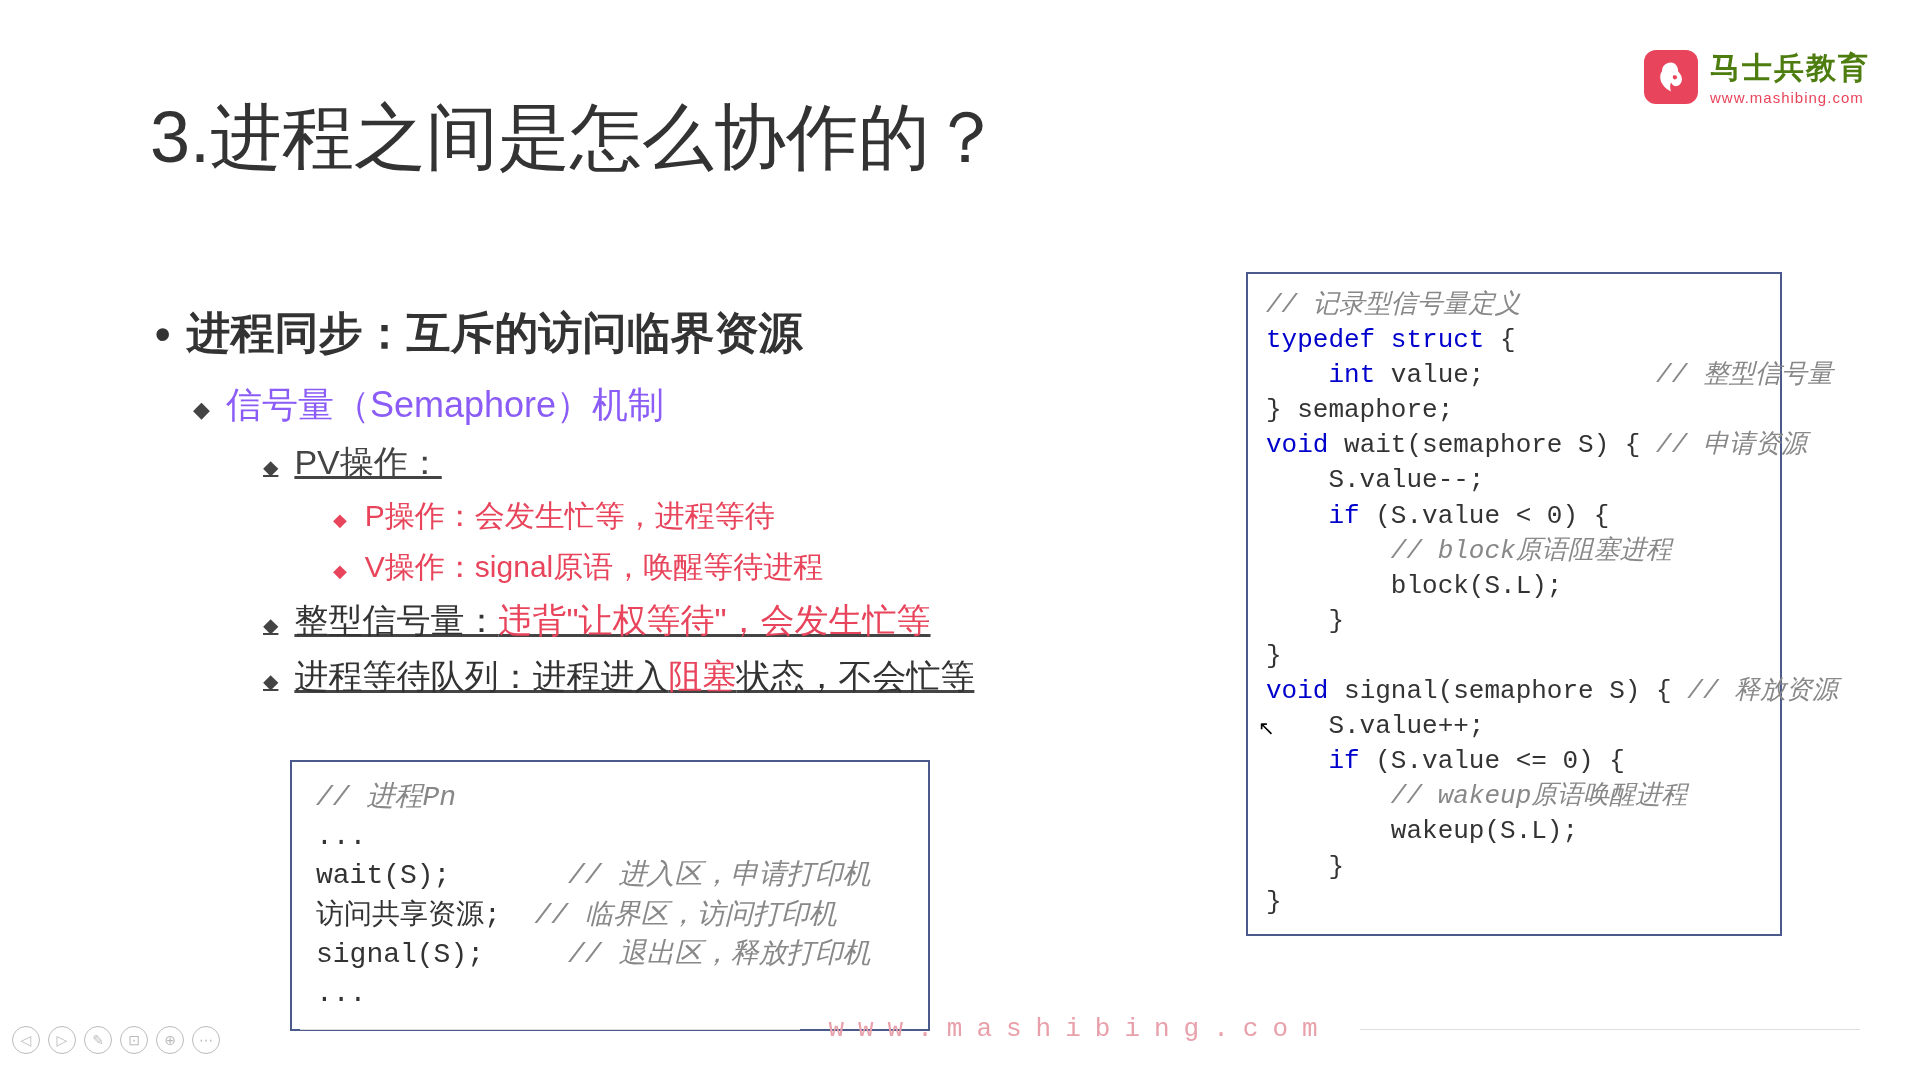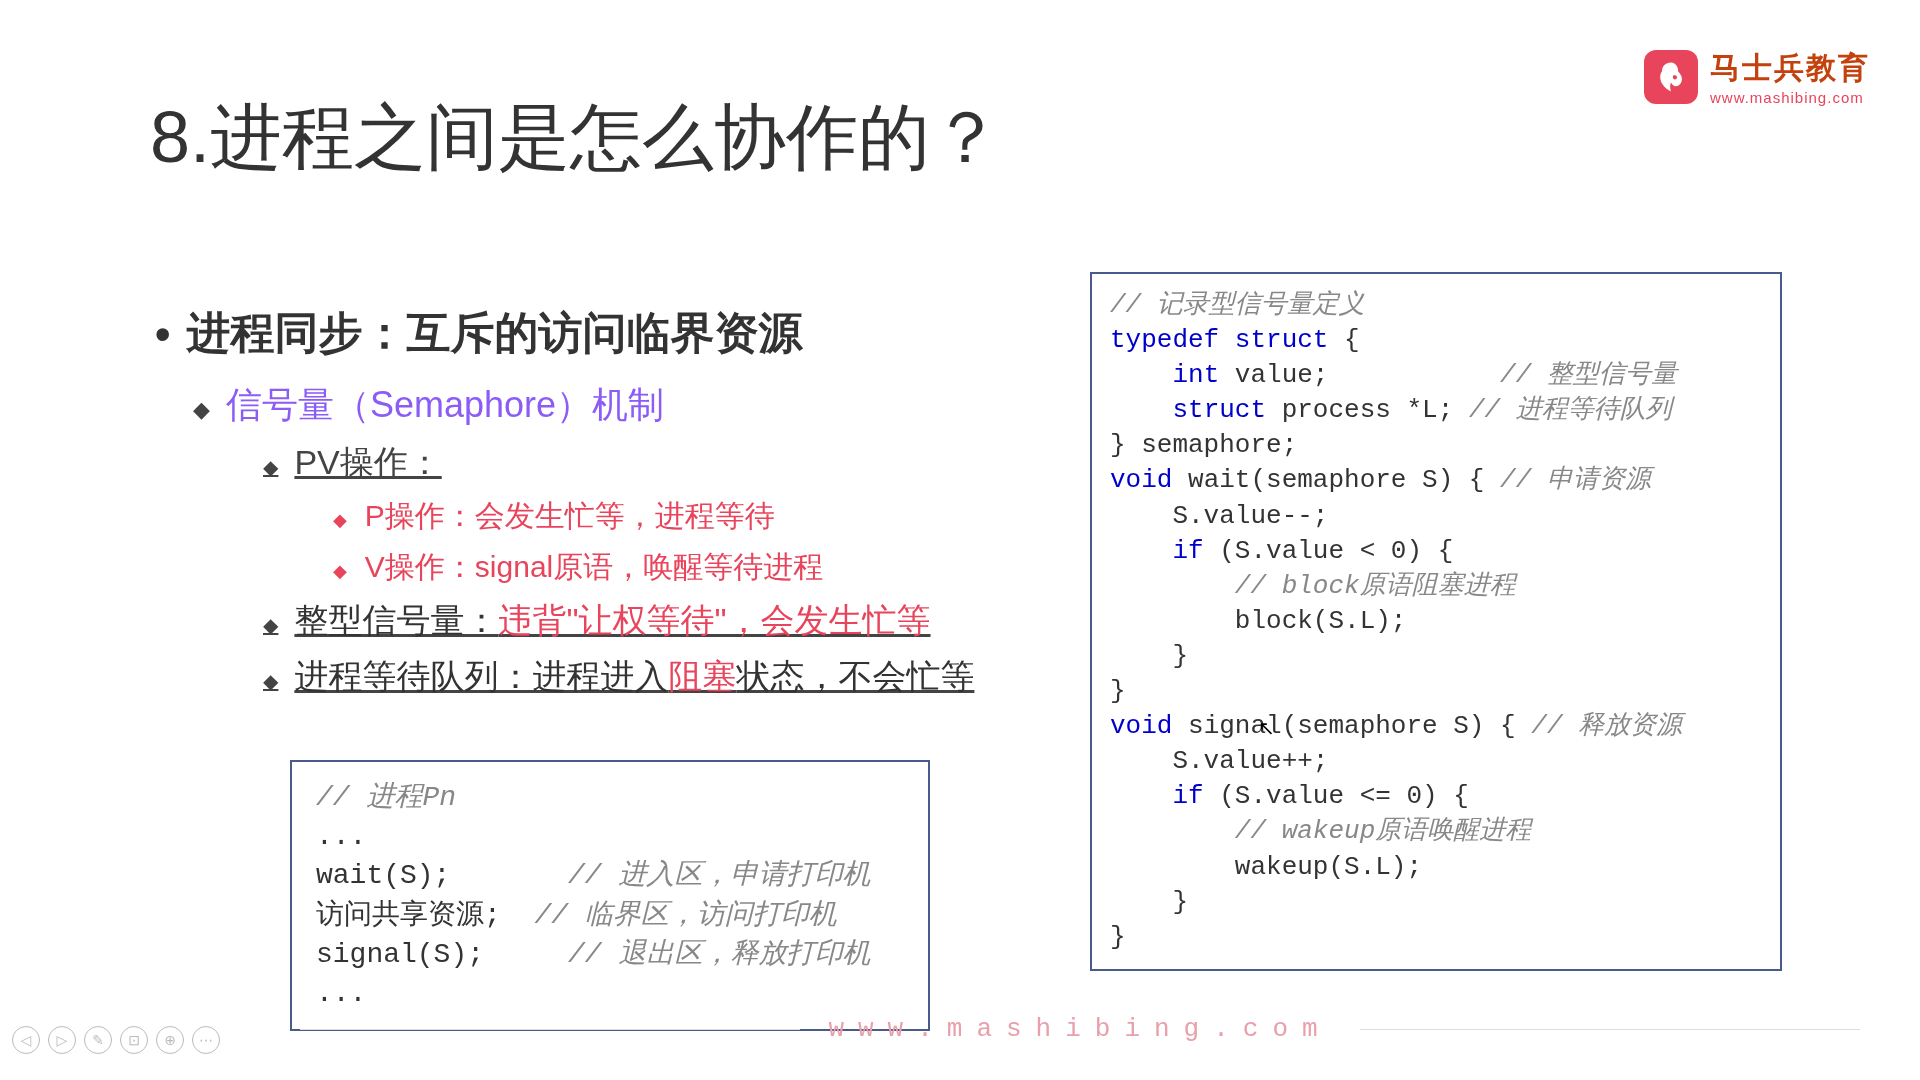--- a/index.html
+++ b/index.html
@@ -36,21 +36,21 @@
       width: 36px;
       height: 36px;
     }
     .logo-text {
       display: flex;
       flex-direction: column;
     }
     .logo-title {
       font-size: 30px;
       font-weight: bold;
-      color: #c2410c;
+      color: #4d7c0f;
       letter-spacing: 2px;
     }
     .logo-url {
       font-size: 15px;
       color: #e8445b;
       letter-spacing: 1px;
     }
     .slide-title {
       position: absolute;
       top: 90px;
@@ -132,21 +132,21 @@
       padding: 16px 24px;
       font-family: "Consolas", "Courier New", monospace;
       font-size: 28px;
       line-height: 1.4;
       color: #333;
     }
     .code-box-right {
       position: absolute;
       top: 272px;
       right: 138px;
-      width: 692px;
+      width: 536px;
       border: 2px solid #4a5a8a;
       padding: 14px 18px;
       font-family: "Consolas", "Courier New", monospace;
       font-size: 26px;
       line-height: 1.35;
       color: #333;
     }
     .cm-comment { color: #888; font-style: italic; }
     .cm-keyword { color: #0000cc; }
     .cm-type { color: #0000cc; }
@@ -208,21 +208,21 @@
     <svg viewBox="0 0 40 40" fill="white">
         <path d="M20 4 C14 4 10 8 10 14 C10 14 8 16 8 20 C8 26 12 32 20 36 C20 36 18 30 20 26 C22 30 26 32 30 28 C34 24 32 18 28 14 C28 10 26 4 20 4 Z M24 18 C26 18 28 20 26 22 C24 24 22 22 22 20 C22 18 23 18 24 18 Z"></path>
       </svg>
   </div>
   <div class="logo-text">
     <span class="logo-title">马士兵教育</span>
     <span class="logo-url">www.mashibing.com</span>
   </div>
 </div>
 
-<h1 class="slide-title">8.进程之间是怎么协作的？</h1>
+<h1 class="slide-title">3.进程之间是怎么协作的？</h1>
 
 <div class="content">
   <div class="bullet-main">
       <span>进程同步：互斥的访问临界资源</span>
     </div>
   <div class="bullet-l1">
       <span>信号量（Semaphore）机制</span>
     </div>
   <div class="bullet-l2">
       <span>PV操作：</span>
@@ -247,21 +247,20 @@
   <div class="code-line"><span>wait(S);</span>       <span class="cm-comment">// 进入区，申请打印机</span></div>
   <div class="code-line"><span>访问共享资源;</span>  <span class="cm-comment">// 临界区，访问打印机</span></div>
   <div class="code-line"><span>signal(S);</span>     <span class="cm-comment">// 退出区，释放打印机</span></div>
   <div class="code-line">...</div>
 </div>
 
 <div class="code-box-right">
   <div class="code-line"><span class="cm-comment">// 记录型信号量定义</span></div>
   <div class="code-line"><span class="cm-keyword">typedef</span> <span class="cm-keyword">struct</span><span> {</span></div>
   <div class="code-line">    <span class="cm-type">int</span><span> value;           </span><span class="cm-comment">// 整型信号量</span></div>
-  <div class="code-line">    <span class="cm-keyword">struct</span><span> process *L; </span><span class="cm-comment">// 进程等待队列</span></div>
   <div class="code-line">} semaphore;</div>
   <div class="code-line"></div>
   <div class="code-line"><span class="cm-type">void</span><span> wait(semaphore S) { </span><span class="cm-comment">// 申请资源</span></div>
   <div class="code-line">    S.value--;</div>
   <div class="code-line">    <span class="cm-keyword">if</span><span> (S.value &lt; 0) {</span></div>
   <div class="code-line"><span class="cm-comment">        // block原语阻塞进程</span></div>
   <div class="code-line">        block(S.L);</div>
   <div class="code-line">    }</div>
   <div class="code-line">}</div>
   <div class="code-line"><span class="cm-type">void</span><span> signal(semaphore S) { </span><span class="cm-comment">// 释放资源</span></div>

